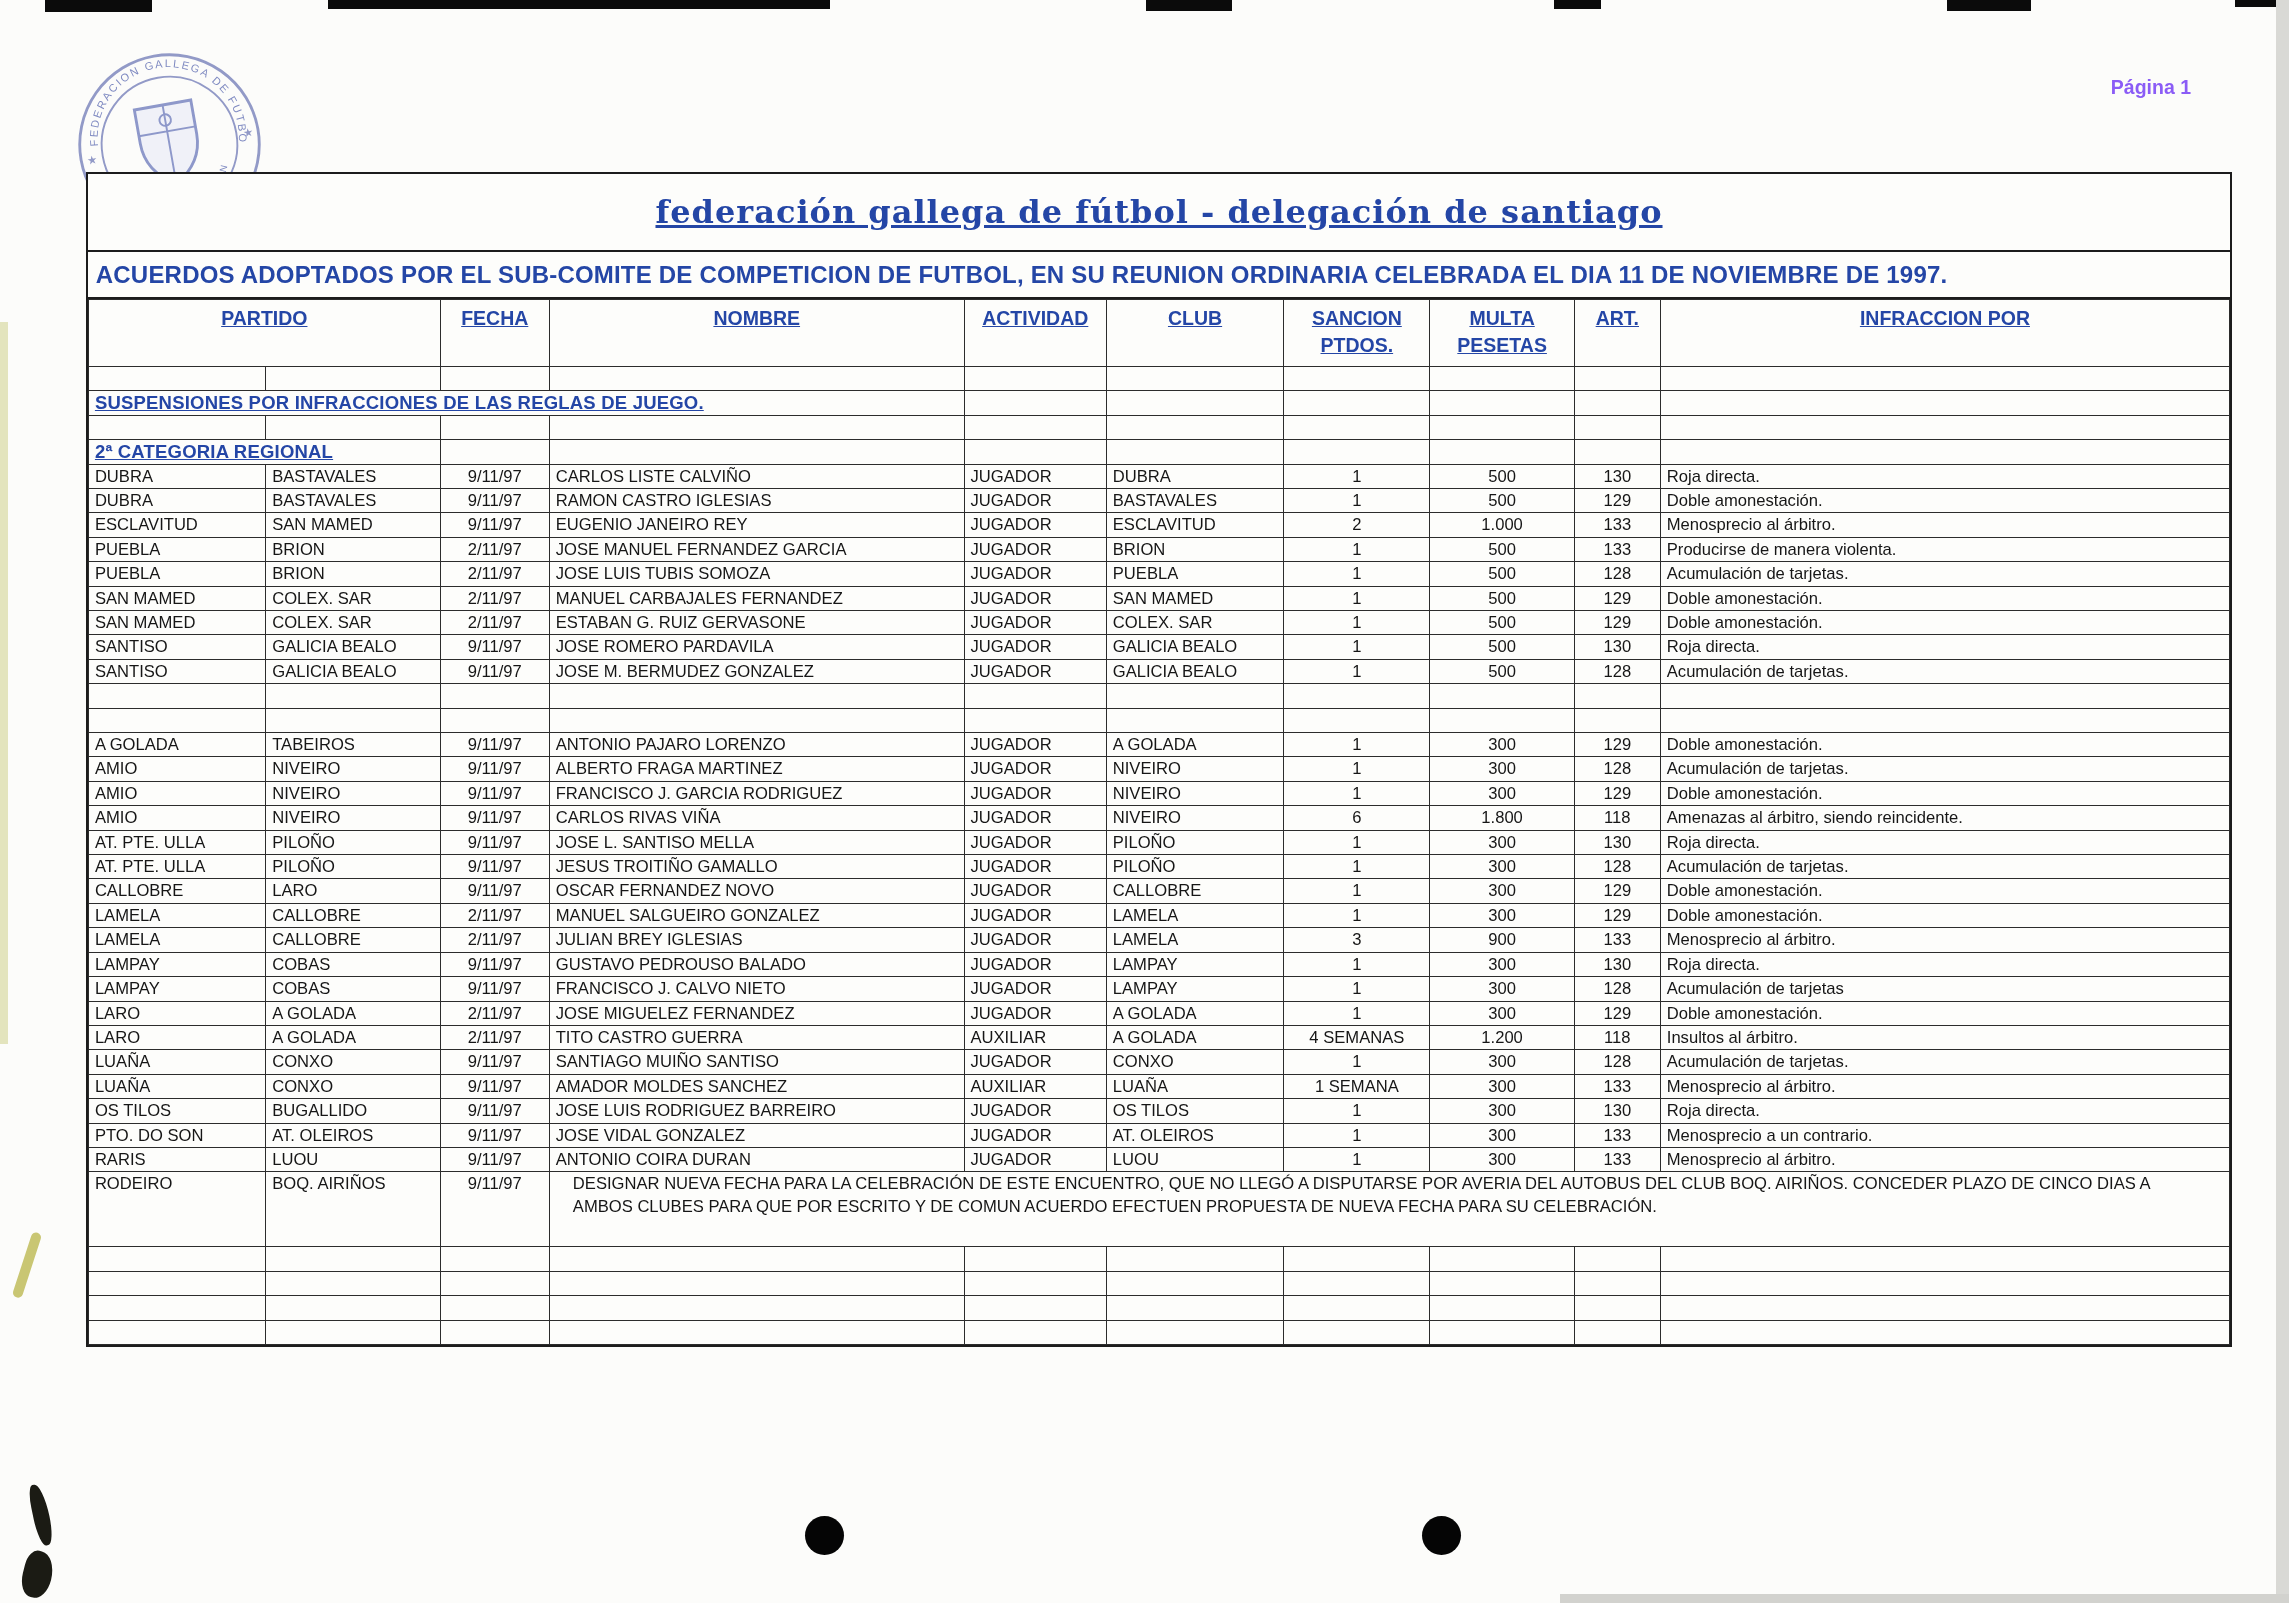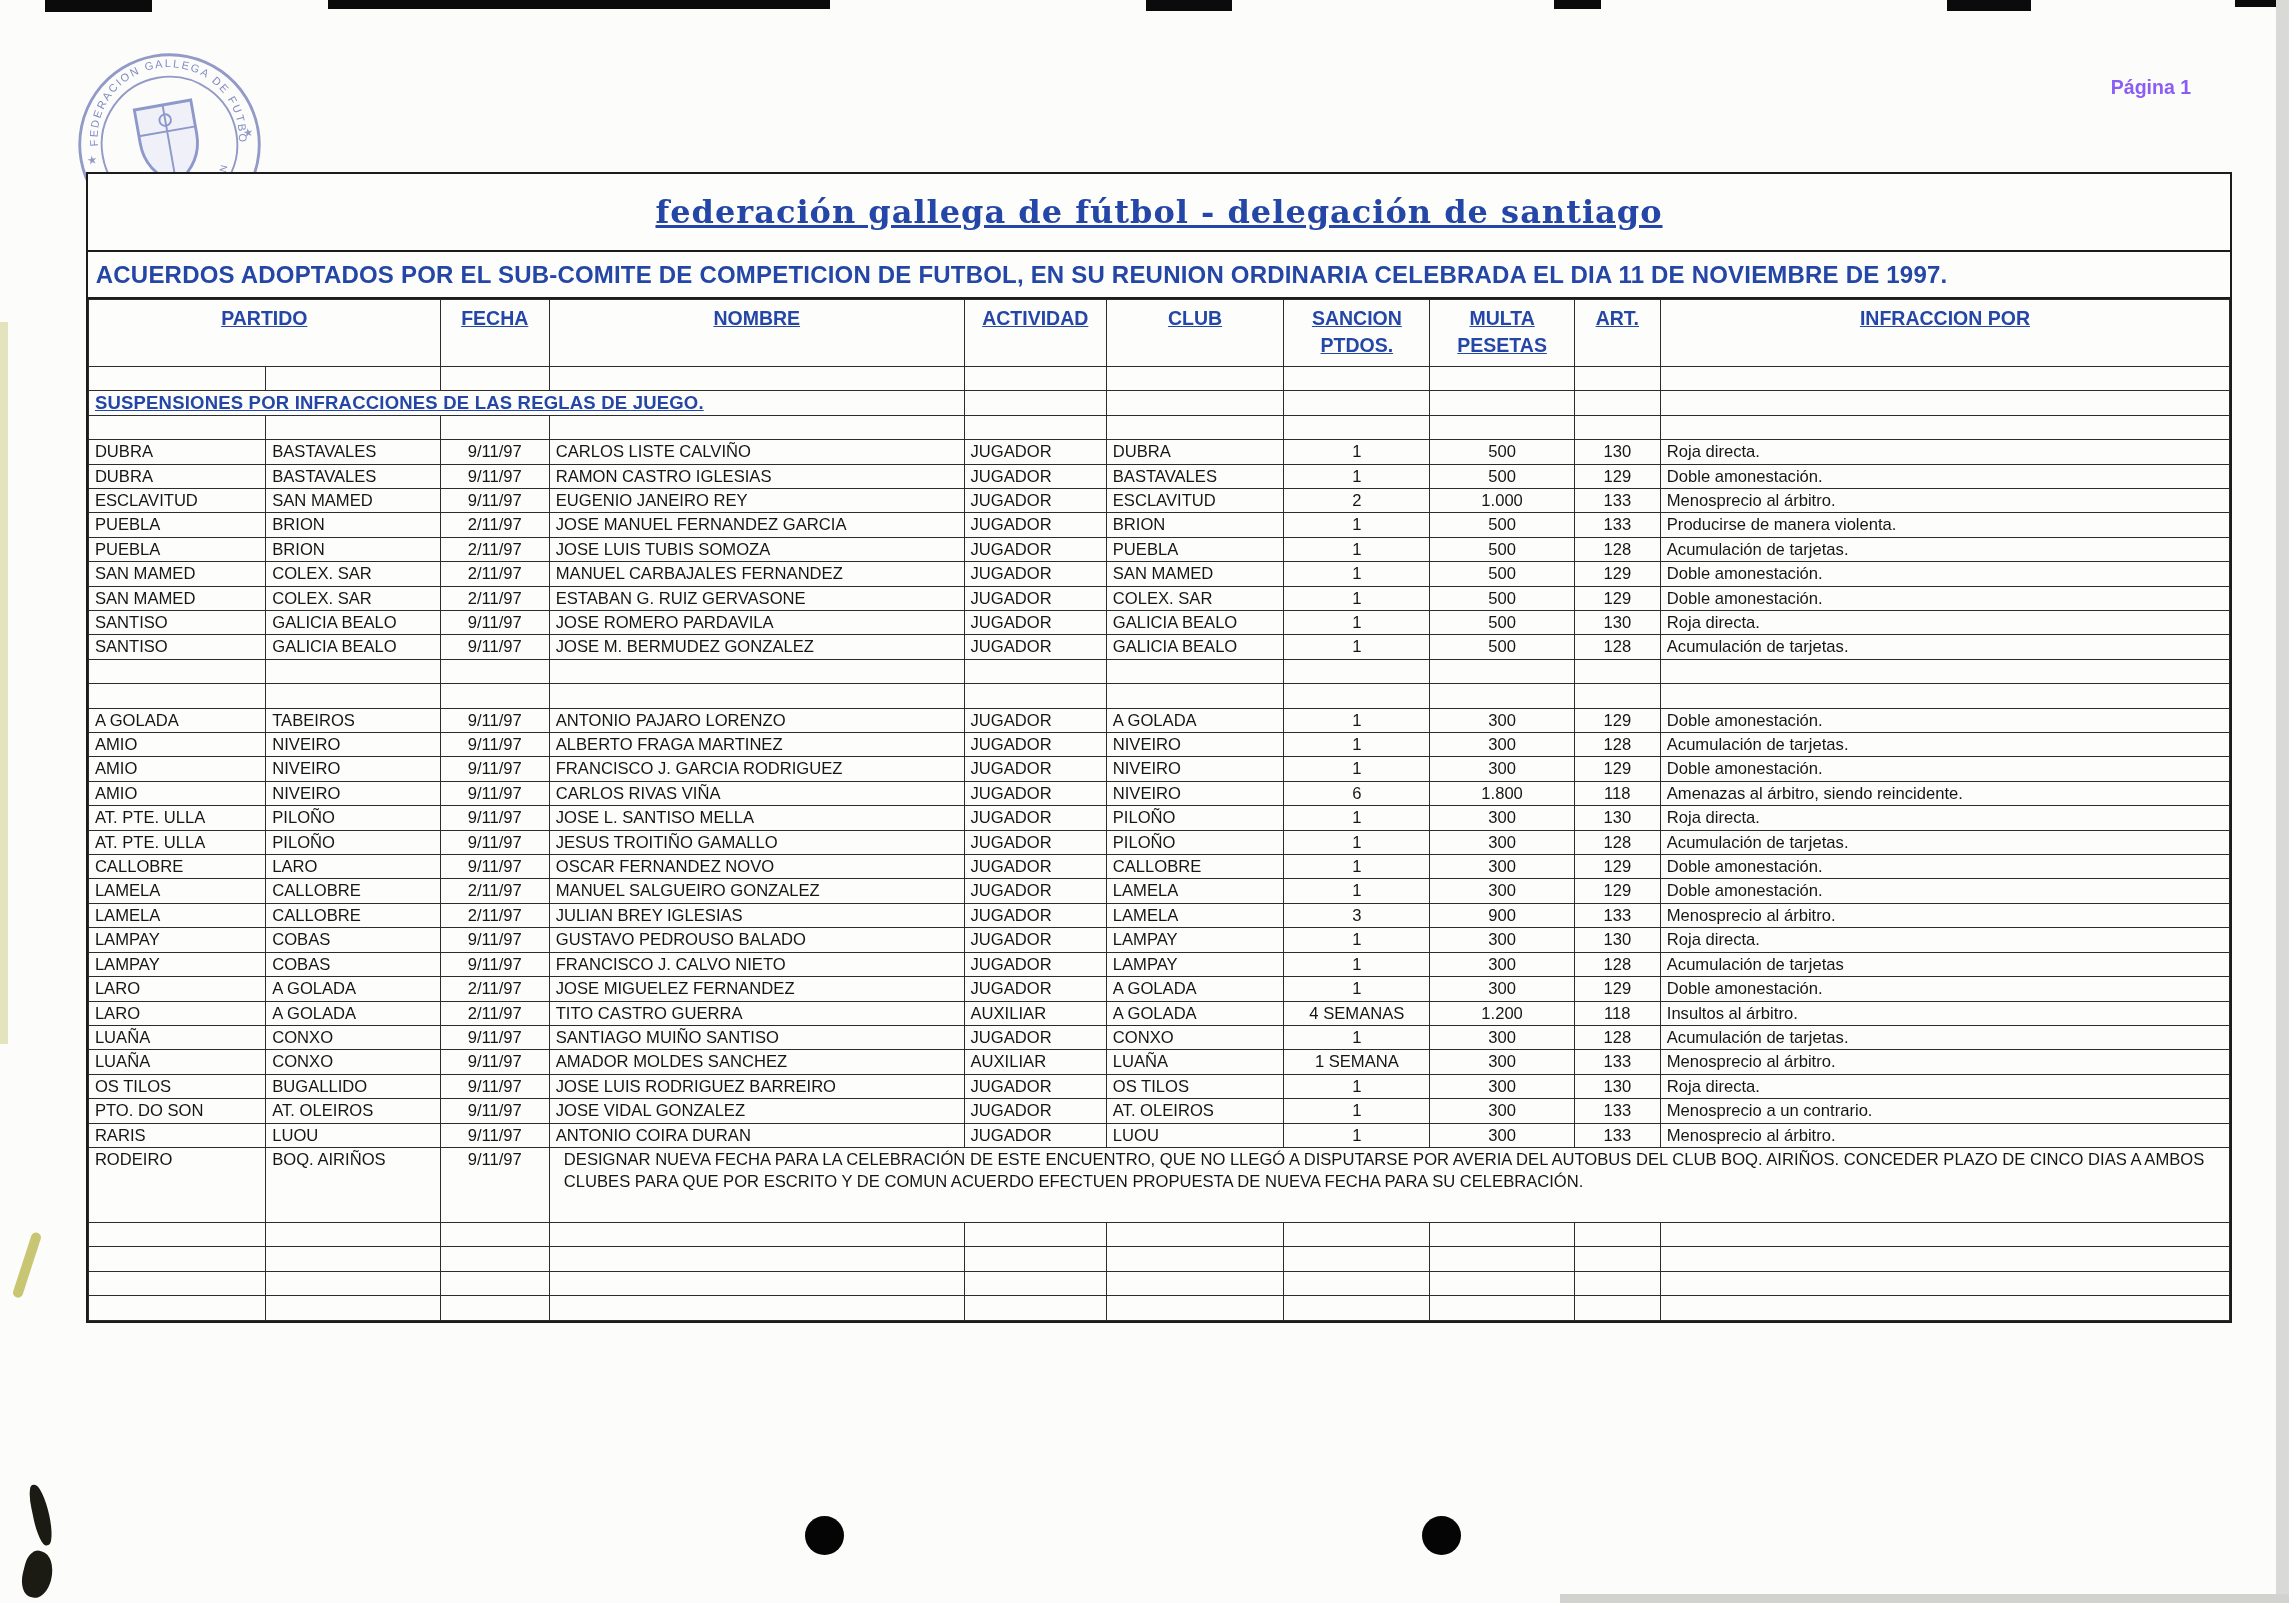--- a/index.html
+++ b/index.html
@@ -37,21 +37,21 @@
   td,th{border:1px solid #2c2c2c;overflow:hidden;white-space:nowrap}
   thead th{vertical-align:top;text-align:center;padding-top:5px;height:60px;color:#2446a6;background:#fdfdfb}
   .hu{display:block;font-size:19.5px;font-weight:bold;text-decoration:underline;line-height:27px}
   tbody td{height:23.4px;font-size:16.6px;color:#161616;padding:0 5.9px;line-height:23.4px;vertical-align:middle}
   .spacer-row td{height:23.4px}
   .section-heading,.category{
     color:#2446a6;font-weight:bold;text-decoration:underline;font-size:18.5px;letter-spacing:0.2px
   }
   .c-fecha,.c-sancion,.c-multa,.c-art{text-align:center}
   .note-row td{height:72px;vertical-align:top;line-height:22.4px;padding-top:1px}
-  .c-note{white-space:normal;padding:1px 14px}
+  .c-note{white-space:normal;padding:1px 23px}
 
   .punch{position:absolute;width:39px;height:39px;border-radius:50%;background:#050505}
 </style>
 </head>
 <body>
 
 <div class="paper">
 
   <div class="artifact" style="left:45px;top:0;width:107px;height:11.7px"></div>
   <div class="artifact" style="left:328px;top:0;width:502px;height:8.8px"></div>
@@ -173,20 +173,31 @@
             <td></td>
             <td></td>
             <td></td>
             <td></td>
             <td></td>
             <td></td>
             <td></td>
             <td></td>
             <td></td>
           </tr>
+          <tr>
+            <td class="category" colspan="2">2ª CATEGORIA REGIONAL</td>
+            <td></td>
+            <td></td>
+            <td></td>
+            <td></td>
+            <td></td>
+            <td></td>
+            <td></td>
+            <td></td>
+          </tr>
           <tr class="data-row">
             <td class="c-home">DUBRA</td>
             <td class="c-away">BASTAVALES</td>
             <td class="c-fecha">9/11/97</td>
             <td class="c-nombre">CARLOS LISTE CALVIÑO</td>
             <td class="c-actividad">JUGADOR</td>
             <td class="c-club">DUBRA</td>
             <td class="c-sancion">1</td>
             <td class="c-multa">500</td>
             <td class="c-art">130</td>

